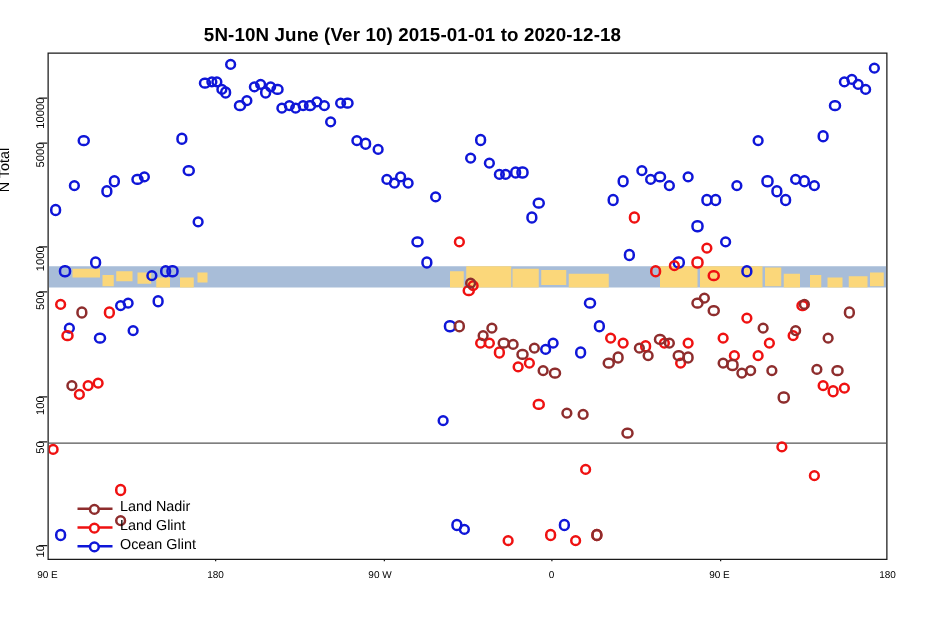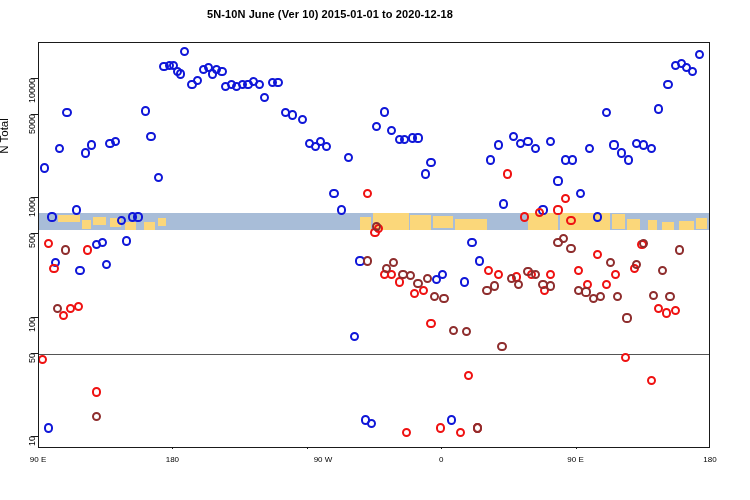--- a/index.html
+++ b/index.html
@@ -1,18 +1,18 @@
 <!DOCTYPE html>
 <html><head>
 <meta charset="utf-8">
 <style>
   html,body{margin:0;padding:0;background:#ffffff;}
   body{width:750px;height:500px;overflow:hidden;font-family:"Liberation Sans",sans-serif;color:#000;}
   #root{position:relative;width:750px;height:500px;}
-  #title{position:absolute;left:0;top:8px;width:660px;text-align:center;font-size:11px;font-weight:bold;letter-spacing:.1px;}
+  #title{position:absolute;left:0;top:20px;width:660px;text-align:center;font-size:15px;font-weight:bold;letter-spacing:.1px;}
   #plotframe{position:absolute;left:38px;top:42px;width:672px;height:406px;border:1px solid #1a1a1a;box-sizing:border-box;background:#fff;overflow:hidden;}
   .ref-line{position:absolute;left:0;width:100%;height:1px;background:#555;}
   .mapband{position:absolute;left:0;width:100%;background:#a8bdd8;}
   .land{position:absolute;background:#fbd77a;}
   .pt{position:absolute;border-radius:50%;box-sizing:border-box;}
   .pt.ocean{border:2.1px solid #0f16d8;}
   .pt.glint{border:2.1px solid #ef1111;}
   .pt.nadir{border:2.1px solid #8e2d2d;}
   #ylabel{position:absolute;left:-2px;top:196px;width:120px;transform:rotate(-90deg);transform-origin:left top;font-size:11.5px;text-align:center;}
   #xlabel{position:absolute;left:0;top:476px;width:750px;text-align:center;font-size:11.5px;}
@@ -47,21 +47,21 @@
       <div class="ytickmark" style="top: 197.452px;"></div>
       <div class="ytick" style="top: 108.937px; transform: rotate(-90deg); transform-origin: right center; right: 718px; font-size: 9px;">5000</div>
       <div class="ytickmark" style="top: 113.937px;"></div>
       <div class="ytick" style="top: 72.9683px; transform: rotate(-90deg); transform-origin: right center; right: 718px; font-size: 9px;">10000</div>
       <div class="ytickmark" style="top: 77.9683px;"></div>
     </div>
   <div id="xtick-labels">
       <div class="xtick" style="left: 8px;">90 E</div>
       <div class="xtick" style="left: 142.4px;">180</div>
       <div class="xtickmark" style="left: 172.4px;"></div>
-      <div class="xtick" style="left: 293px;">90 W</div>
+      <div class="xtick" style="left: 274px;">90 W</div>
       <div class="xtickmark" style="left: 306.8px;"></div>
       <div class="xtick" style="left: 411.2px;">0</div>
       <div class="xtickmark" style="left: 441.2px;"></div>
       <div class="xtick" style="left: 545.6px;">90 E</div>
       <div class="xtickmark" style="left: 575.6px;"></div>
       <div class="xtick" style="left: 680px;">180</div>
     </div>
 
   <div id="plotframe">
     <div class="mapband" id="mapband" style="top: 169.693px; height: 17.7338px;"></div>
@@ -273,13 +273,18 @@
         <div class="pt nadir" style="left: 592.733px; top: 216.908px; width: 9.2px; height: 9.2px;"></div>
         <div class="pt nadir" style="left: 600.2px; top: 195.868px; width: 9.2px; height: 9.2px;"></div>
         <div class="pt nadir" style="left: 609.533px; top: 247.595px; width: 9.2px; height: 9.2px;"></div>
         <div class="pt nadir" style="left: 618.867px; top: 222.789px; width: 9.2px; height: 9.2px;"></div>
         <div class="pt nadir" style="left: 626.333px; top: 249.297px; width: 9.2px; height: 9.2px;"></div>
         <div class="pt nadir" style="left: 635.667px; top: 202.446px; width: 9.2px; height: 9.2px;"></div>
         <div class="pt nadir" style="left: 53.2667px; top: 368.781px; width: 9.2px; height: 9.2px;"></div>
       </div>
   </div>
 
+  <div id="legend">
+      <div class="lg-row"><span class="lg-line" style="background: rgb(142, 45, 45);"></span><span class="lg-mark" style="border: 2.1px solid rgb(142, 45, 45);"></span><span>Land Nadir</span></div>
+      <div class="lg-row"><span class="lg-line" style="background: rgb(239, 17, 17);"></span><span class="lg-mark" style="border: 2.1px solid rgb(239, 17, 17);"></span><span>Land Glint</span></div>
+      <div class="lg-row"><span class="lg-line" style="background: rgb(15, 22, 216);"></span><span class="lg-mark" style="border: 2.1px solid rgb(15, 22, 216);"></span><span>Ocean Glint</span></div>
+    </div>
 </div>
 
 </body></html>

